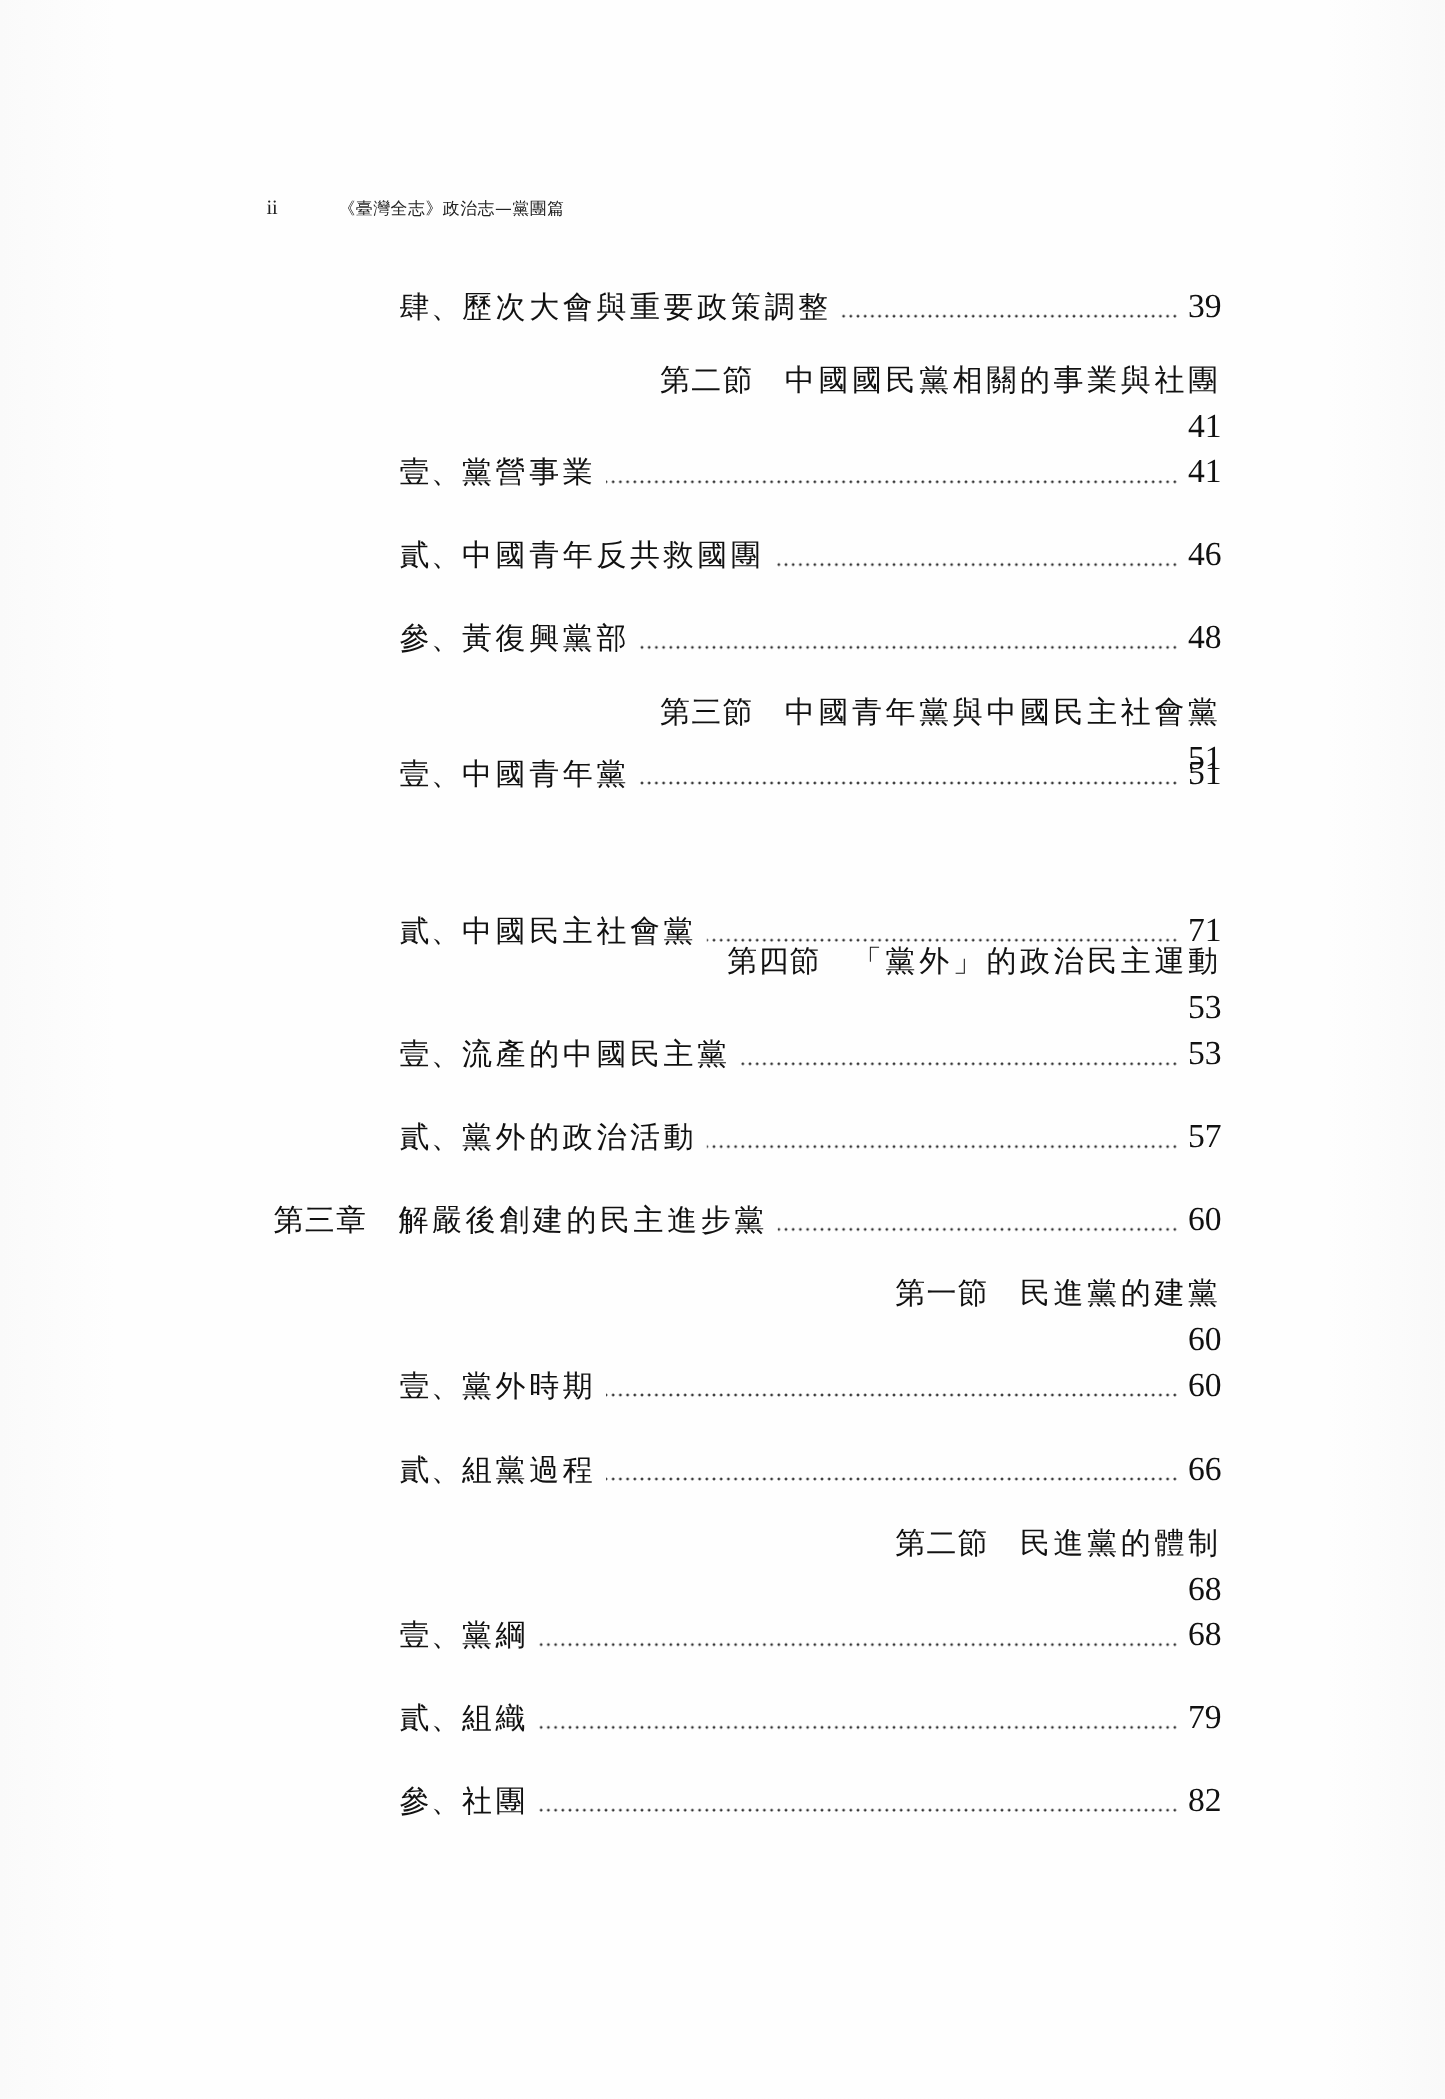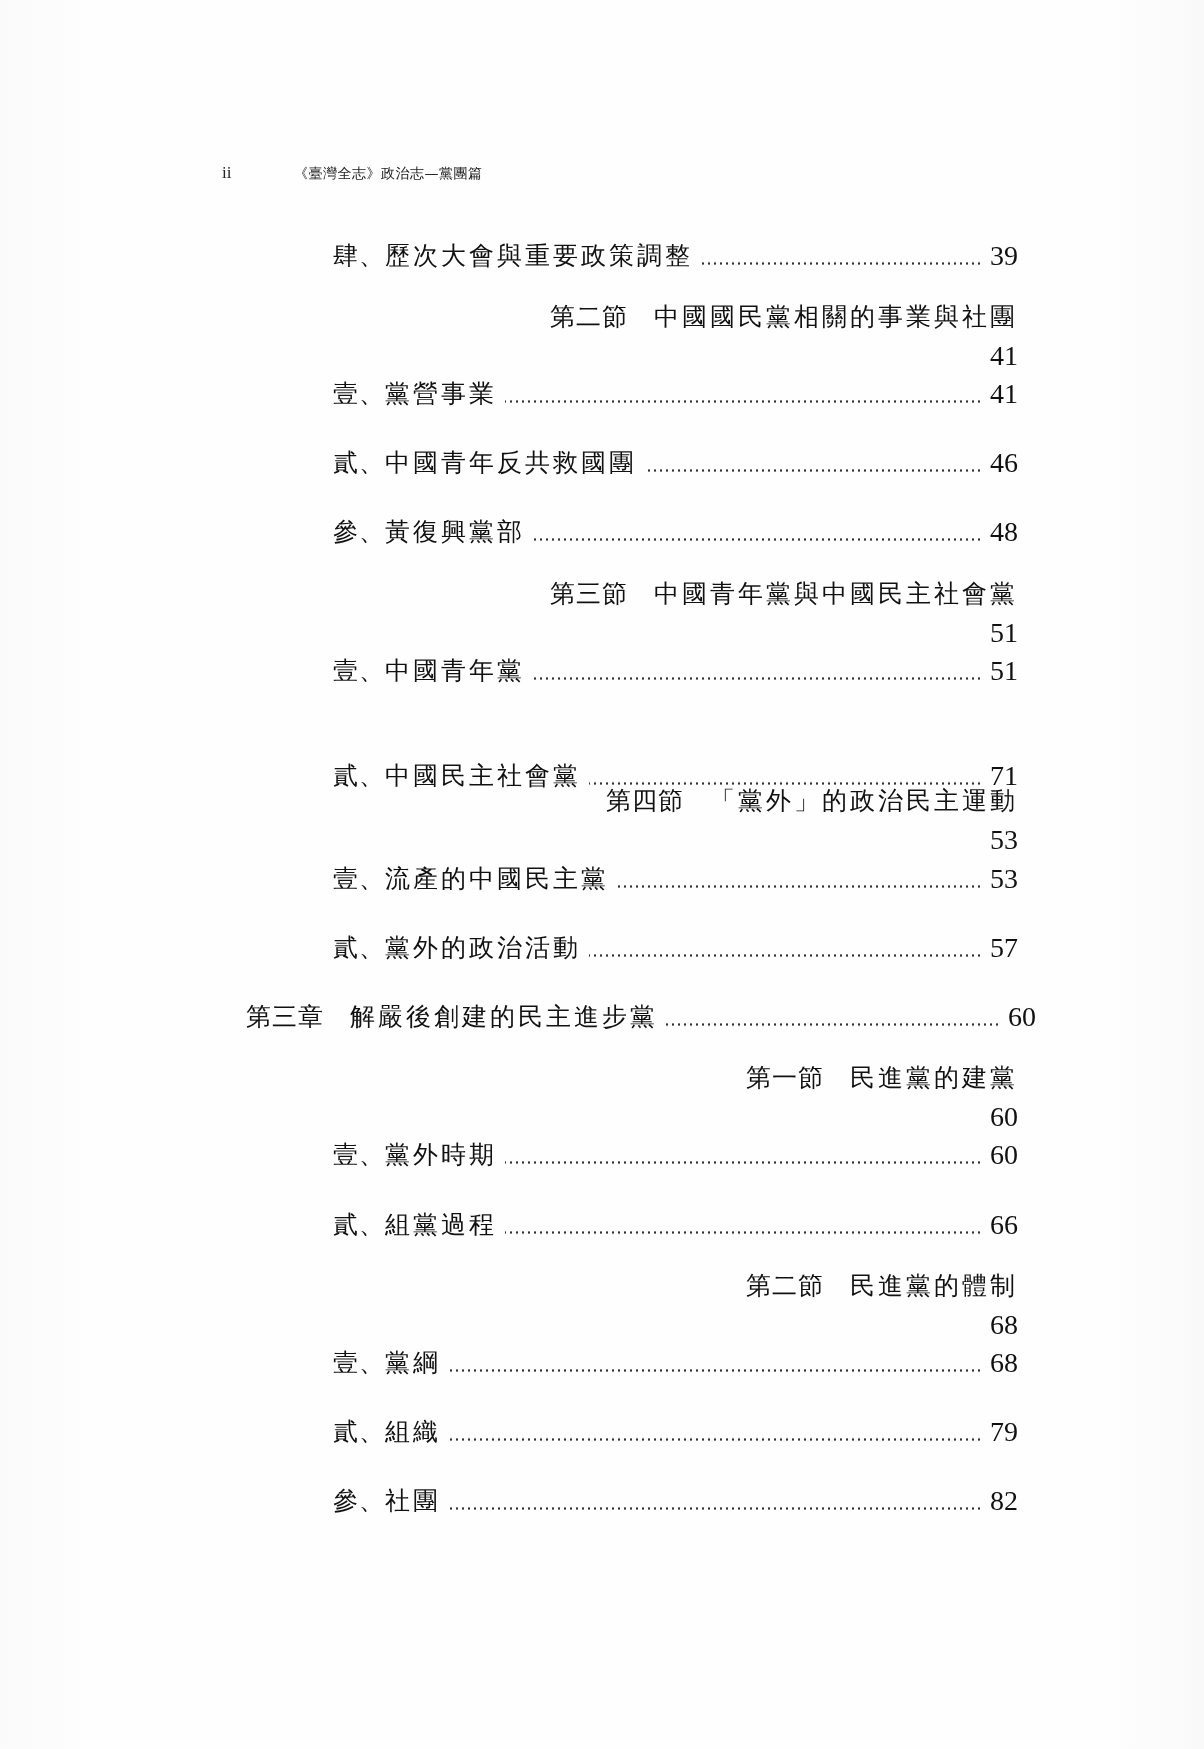--- a/index.html
+++ b/index.html
@@ -23,21 +23,20 @@
     }
     .running-header {
       position: absolute;
       top: 163px;
       left: 222px;
       display: flex;
       align-items: baseline;
       font-family: "Liberation Serif", "DejaVu Serif", serif;
       font-size: 18px;
       color: #222;
-      gap: 12px;
     }
     .running-header .folio {
       width: 60px;
       font-family: "Liberation Serif", serif;
       font-size: 17px;
     }
     .running-header .book-title {
       font-family: "DejaVu Sans", sans-serif;
       font-size: 14px;
       letter-spacing: 0.5px;
@@ -81,21 +80,21 @@
       background-repeat: repeat-x;
       background-position: right center;
     }
     .toc-entry .page-num {
       font-family: "Liberation Serif", serif;
       font-size: 28px;
       color: #111;
       min-width: 32px;
       text-align: right;
     }
-    .lvl-chapter { left: 246px; width: 790px; }
+    .lvl-chapter { left: 228px; width: 790px; }
     .lvl-section { left: 273px; width: 745px; flex-direction: column; }
     .lvl-item    { left: 333px; width: 685px; }
   </style>
 </head>
 <body>
 
 <div class="page">
 
   <div class="running-header">
     <span class="folio">ii</span>
@@ -133,21 +132,21 @@
       <span class="leader"></span>
       <span class="page-num">48</span>
     </div>
 
     <div class="toc-entry lvl-section" style="top:578px">
       <span class="label"><span class="num-prefix">第三節</span><span class="gap"></span><span>中國青年黨與中國民主社會黨</span></span>
       <span class="leader"></span>
       <span class="page-num">51</span>
     </div>
 
-    <div class="toc-entry lvl-item" style="top:647px">
+    <div class="toc-entry lvl-item" style="top:621px">
       <span class="label"><span class="num-prefix">壹、</span><span>中國青年黨</span></span>
       <span class="leader"></span>
       <span class="page-num">51</span>
     </div>
 
     <div class="toc-entry lvl-item" style="top:752px">
       <span class="label"><span class="num-prefix">貳、</span><span>中國民主社會黨</span></span>
       <span class="leader"></span>
       <span class="page-num">71</span>
     </div>

